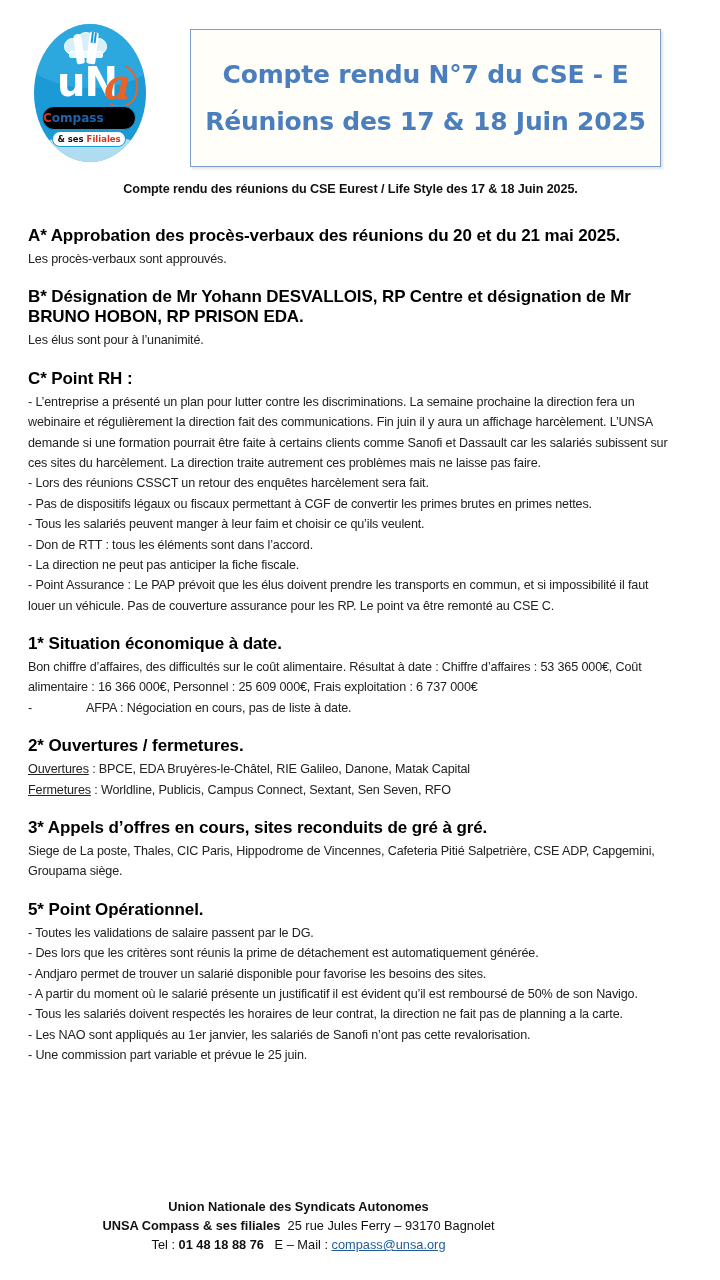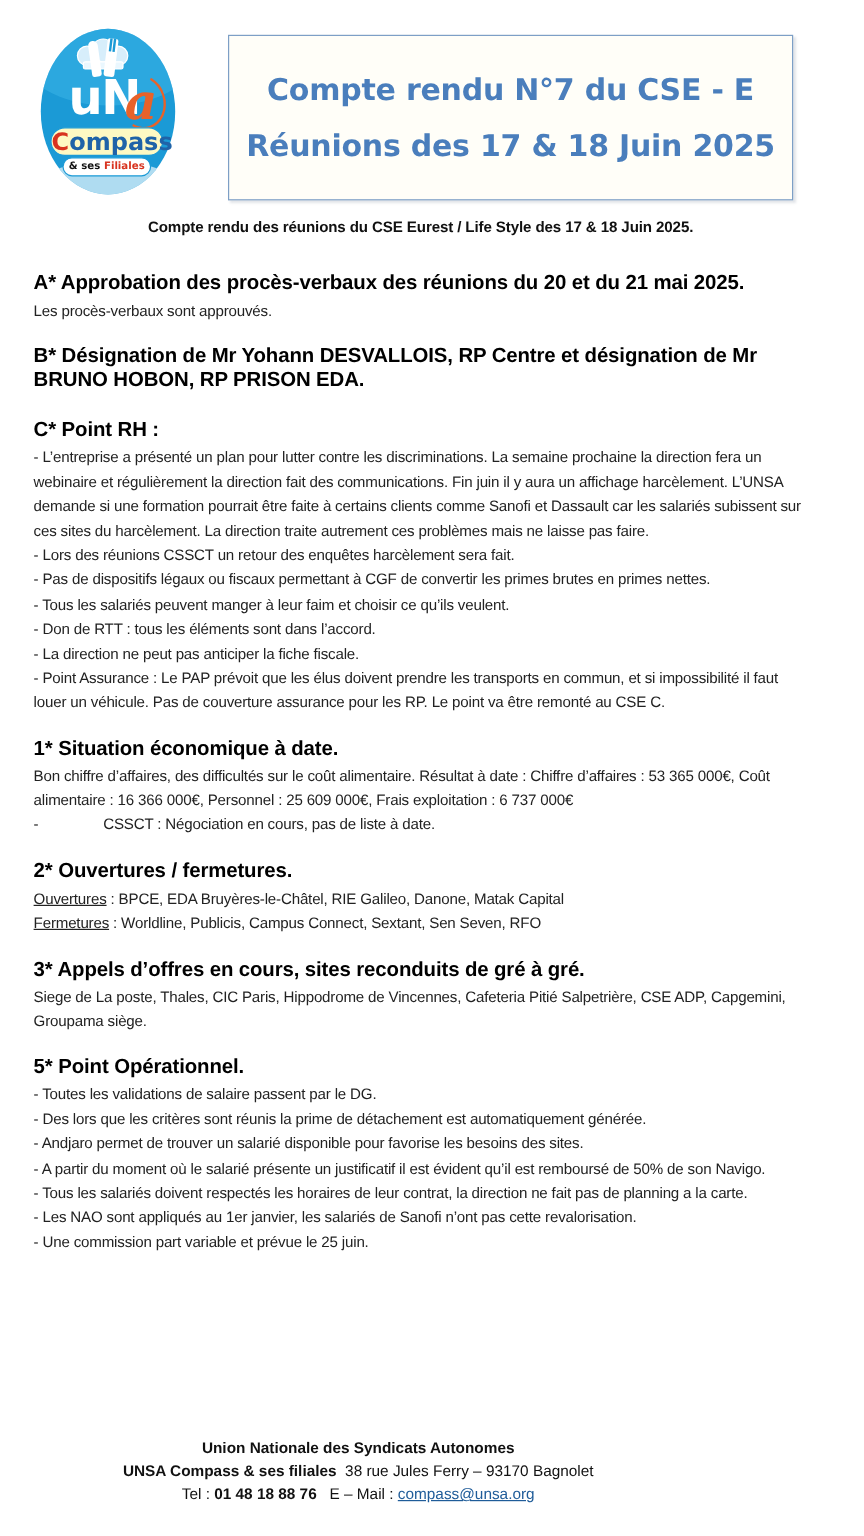--- a/index.html
+++ b/index.html
@@ -155,29 +155,29 @@
     border-top-color: transparent;
     transform: rotate(-18deg);
     z-index: 4;
   }
   .logo-pill {
     position: absolute;
     left: 14px;
     top: 88px;
     width: 94px;
     height: 24px;
-    background: #fef9c3;
+    background: #000000;
     border: 1.6px solid #1b9ad6;
     border-radius: 12px;
     z-index: 6;
     text-align: left;
     line-height: 22px;
     font-family: "DejaVu Sans", sans-serif;
     font-weight: bold;
-    font-size: 20px;
+    font-size: 12px;
     white-space: nowrap;
   }
   .logo-pill .c { color: #d8331f; }
   .logo-pill .rest { color: #1f63a8; }
   .logo-sub {
     position: absolute;
     left: 24px;
     top: 113px;
     width: 74px;
     height: 16px;
@@ -329,41 +329,42 @@
     <div class="intro">Compte rendu des réunions du CSE Eurest / Life Style des 17 &amp; 18 Juin 2025.</div>
 
     <div class="sec">
       <div class="sec-head">A* Approbation des procès-verbaux des réunions du 20 et du 21 mai 2025.</div>
       <div class="p">Les procès-verbaux sont approuvés.</div>
     </div>
     <div class="gap"></div>
 
     <div class="sec">
       <div class="sec-head">B* Désignation de Mr Yohann DESVALLOIS, RP Centre et désignation de Mr BRUNO HOBON, RP PRISON EDA.</div>
+      <div class="p">Les élus sont pour à l’unanimité.</div>
     </div>
     <div class="gap"></div>
 
     <div class="sec">
       <div class="sec-head">C* Point RH :</div>
       <div class="p">- L’entreprise a présenté un plan pour lutter contre les discriminations. La semaine prochaine la direction fera un webinaire et régulièrement la direction fait des communications. Fin juin il y aura un affichage harcèlement. L’UNSA demande si une formation pourrait être faite à certains clients comme Sanofi et Dassault car les salariés subissent sur ces sites du harcèlement. La direction traite autrement ces problèmes mais ne laisse pas faire.</div>
       <div class="p">- Lors des réunions CSSCT un retour des enquêtes harcèlement sera fait.</div>
       <div class="p">- Pas de dispositifs légaux ou fiscaux permettant à CGF de convertir les primes brutes en primes nettes.</div>
       <div class="p">- Tous les salariés peuvent manger à leur faim et choisir ce qu’ils veulent.</div>
       <div class="p">- Don de RTT : tous les éléments sont dans l’accord.</div>
       <div class="p">- La direction ne peut pas anticiper la fiche fiscale.</div>
       <div class="p">- Point Assurance : Le PAP prévoit que les élus doivent prendre les transports en commun, et si impossibilité il faut louer un véhicule. Pas de couverture assurance pour les RP. Le point va être remonté au CSE C.</div>
     </div>
     <div class="gap"></div>
 
     <div class="sec">
       <div class="sec-head">1* Situation économique à date.</div>
       <div class="p">Bon chiffre d’affaires, des difficultés sur le coût alimentaire. Résultat à date : Chiffre d’affaires : 53 365 000€, Coût alimentaire : 16 366 000€, Personnel : 25 609 000€, Frais exploitation : 6 737 000€</div>
       <div class="dash-item">
         <span class="bullet">-</span>
-        <span>CSSCT : Négociation en cours, pas de liste à date.</span>
+        <span>AFPA : Négociation en cours, pas de liste à date.</span>
       </div>
     </div>
     <div class="gap"></div>
 
     <div class="sec">
       <div class="sec-head">2* Ouvertures / fermetures.</div>
       <div class="p"><span class="u">Ouvertures</span><span> : BPCE, EDA Bruyères-le-Châtel, RIE Galileo, Danone, Matak Capital</span></div>
       <div class="p"><span class="u">Fermetures</span><span> : Worldline, Publicis, Campus Connect, Sextant, Sen Seven, RFO</span></div>
     </div>
     <div class="gap"></div>
@@ -381,17 +382,17 @@
       <div class="p">- Andjaro permet de trouver un salarié disponible pour favorise les besoins des sites.</div>
       <div class="p">- A partir du moment où le salarié présente un justificatif il est évident qu’il est remboursé de 50% de son Navigo.</div>
       <div class="p">- Tous les salariés doivent respectés les horaires de leur contrat, la direction ne fait pas de planning a la carte.</div>
       <div class="p">- Les NAO sont appliqués au 1er janvier, les salariés de Sanofi n’ont pas cette revalorisation.</div>
       <div class="p">- Une commission part variable et prévue le 25 juin.</div>
     </div>
   </div>
 
   <div class="footer">
     <div class="f-line1">Union Nationale des Syndicats Autonomes</div>
-    <div class="f-line2"><b>UNSA Compass &amp; ses filiales</b>&nbsp;&nbsp;<span>38 rue Jules Ferry – 93170 Bagnolet</span></div>
+    <div class="f-line2"><b>UNSA Compass &amp; ses filiales</b>&nbsp;&nbsp;<span>25 rue Jules Ferry – 93170 Bagnolet</span></div>
     <div class="f-line3"><span>Tel : </span><b>01 48 18 88 76</b>&nbsp;&nbsp;&nbsp;<span>E – Mail : </span><a class="mail" href="#">compass@unsa.org</a></div>
   </div>
 
 </div>
 
 </body></html>

